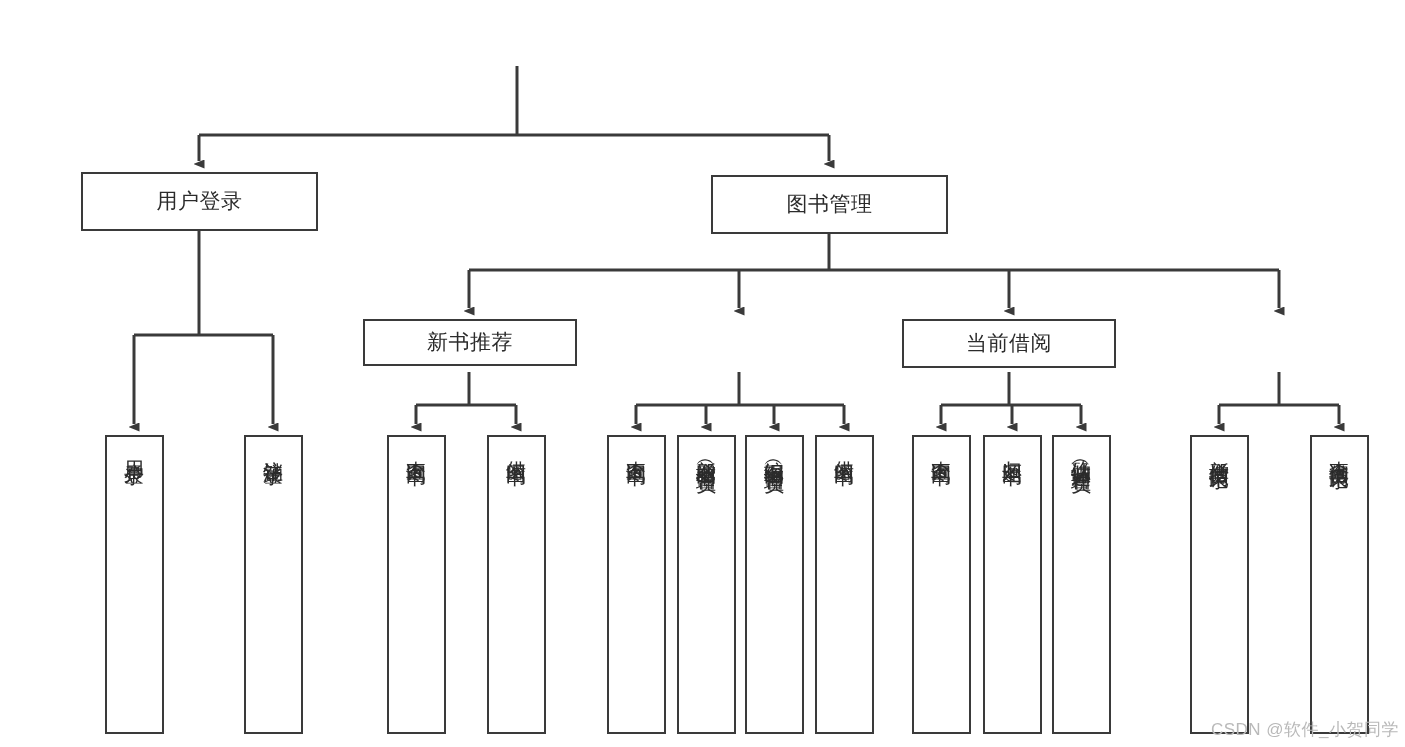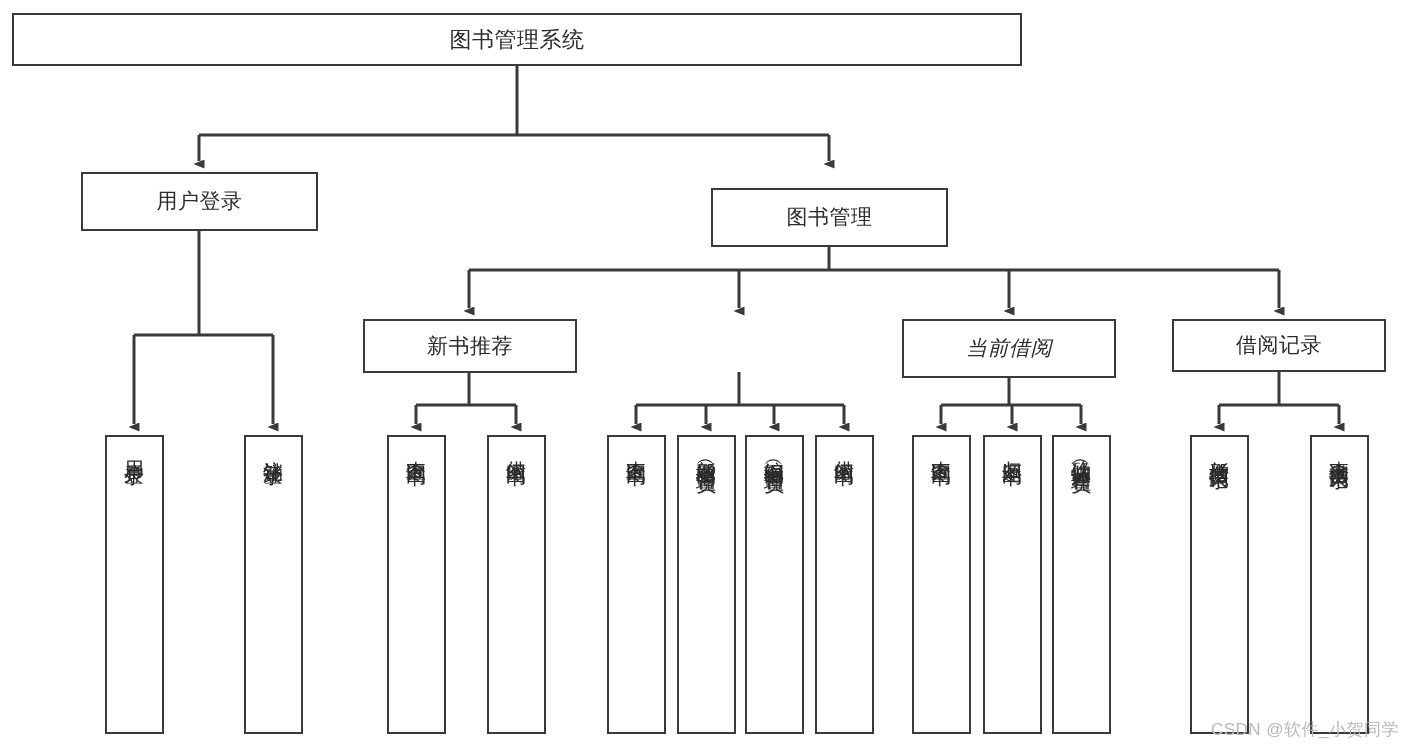--- a/index.html
+++ b/index.html
@@ -118,39 +118,33 @@
         <line x1="941" y1="405" x2="941" y2="424" marker-end="url(#arrowhead)"></line>
         <line x1="1012" y1="405" x2="1012" y2="424" marker-end="url(#arrowhead)"></line>
         <line x1="1081" y1="405" x2="1081" y2="424" marker-end="url(#arrowhead)"></line>
         <line x1="1279" y1="372" x2="1279" y2="405"></line>
         <line x1="1219" y1="405" x2="1339" y2="405"></line>
         <line x1="1219" y1="405" x2="1219" y2="424" marker-end="url(#arrowhead)"></line>
         <line x1="1339" y1="405" x2="1339" y2="424" marker-end="url(#arrowhead)"></line>
       </g>
   </svg>
 
-  <div class="node root horizontal" style="left: 12px; top: 13px; width: 1010px; height: 53px;">
-    <span class="node-label">图书管理系统</span>
-  </div>
 
   <div class="node horizontal" style="left: 81px; top: 172px; width: 237px; height: 59px;">
     <span class="node-label">用户登录</span>
   </div>
-  <div class="node horizontal" style="left: 711px; top: 188px; width: 237px; height: 59px;">
+  <div class="node horizontal" style="left: 711px; top: 175px; width: 237px; height: 59px;">
     <span class="node-label">图书管理</span>
   </div>
 
-  <div class="node horizontal" style="left: 363px; top: 319px; width: 214px; height: 54px;">
+  <div class="node horizontal" style="left: 363px; top: 319px; width: 214px; height: 47px;">
     <span class="node-label">新书推荐</span>
   </div>
-  <div class="node horizontal" style="left: 902px; top: 319px; width: 214px; height: 59px; font-style: italic;">
+  <div class="node horizontal" style="left: 902px; top: 319px; width: 214px; height: 49px;">
     <span class="node-label">当前借阅</span>
-  </div>
-  <div class="node horizontal" style="left: 1172px; top: 319px; width: 214px; height: 53px;">
-    <span class="node-label">借阅记录</span>
   </div>
 
   <div class="node vertical" style="left: 105px; top: 435px; width: 59px; height: 299px;">
     <span class="node-label">用户登录</span>
   </div>
   <div class="node vertical" style="left: 244px; top: 435px; width: 59px; height: 299px;">
     <span class="node-label">注销登录</span>
   </div>
   <div class="node vertical" style="left: 387px; top: 435px; width: 59px; height: 299px;">
     <span class="node-label">查询图书</span>

